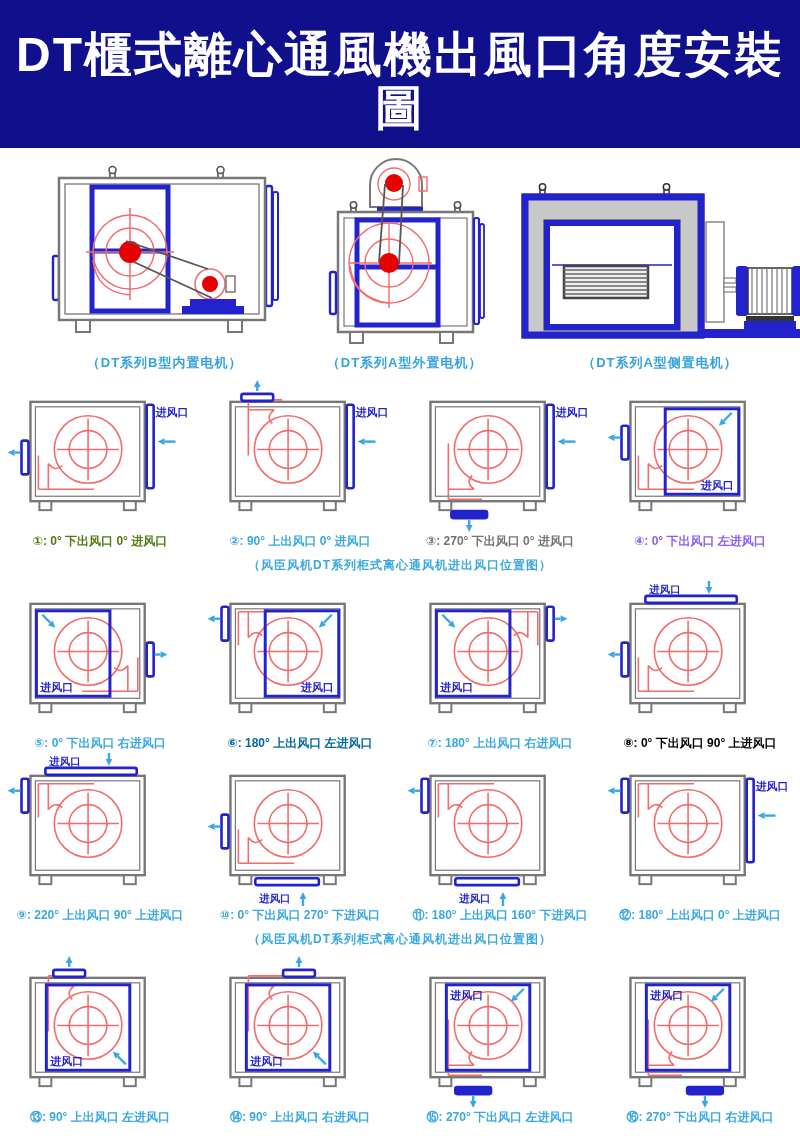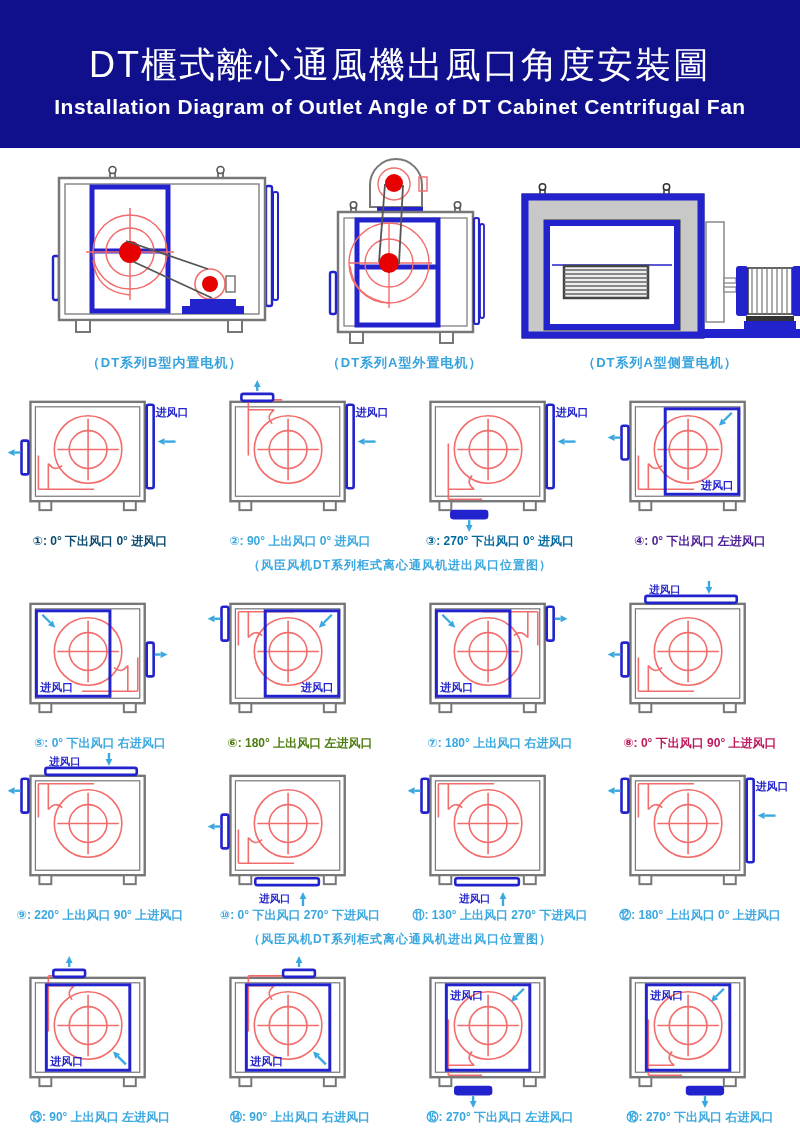--- a/index.html
+++ b/index.html
@@ -2,21 +2,21 @@
 <html><head>
 <meta charset="utf-8">
 <style>
   html,body{margin:0;padding:0;background:#fff;}
   body{width:800px;height:1140px;overflow:hidden;font-family:"Liberation Sans","DejaVu Sans",sans-serif;}
   .page{width:800px;height:1140px;position:relative;background:#fff;}
 
   
   .header{height:148px;background:#10108c;color:#fff;text-align:center;
           display:flex;flex-direction:column;justify-content:center;}
-  .header .title-zh{font-size:36px;font-weight:normal;letter-spacing:2px;line-height:1.1;margin-top:16px;}
+  .header .title-zh{font-size:48px;font-weight:bold;letter-spacing:2px;line-height:1.1;margin-top:16px;}
   .header .subtitle-en{font-size:21px;font-weight:bold;letter-spacing:0.5px;margin-top:10px;}
 
   
   .top-units{height:230px;display:flex;align-items:flex-end;}
   .unit-col{display:flex;flex-direction:column;justify-content:flex-end;align-items:center;}
   .unit-col.c1{width:270px;margin-left:40px;} .unit-col.c2{width:250px;} .unit-col.c3{width:280px;}
   .unit-caption{font-size:13px;font-weight:bold;color:#35a2dd;margin:4px 0 6px 0;letter-spacing:1px;}
 
   
   .grid-row{display:flex;height:172px;}
@@ -27,21 +27,20 @@
                    font-weight:bold;color:#3aa8e0;letter-spacing:1px;}
   svg text{font-family:"Liberation Sans","DejaVu Sans",sans-serif;}
 </style>
 </head>
 <body>
 
 <div class="page">
 
   <div class="header" style="background: rgb(16, 16, 140);">
     <div class="title-zh">DT櫃式離心通風機出風口角度安裝圖</div>
-    <div class="subtitle-en">Installation Diagram of Outlet Angle of DT Cabinet Centrifugal Fan</div>
   </div>
 
   <div class="top-units">
 
     <div class="unit-col c1">
       <svg width="230" height="190" viewBox="0 0 230 190">
         <g stroke="#555" fill="#fff" stroke-width="1.6">
           <rect x="60" y="12" width="5" height="7"></rect>
             <rect x="168" y="12" width="5" height="7"></rect>
           <circle cx="62.5" cy="10" r="3.5"></circle>
@@ -189,21 +188,21 @@
           <g>
             <line x1="171" y1="64" x2="160" y2="64" stroke="#3aa8e0" stroke-width="2.4"></line>
             <polygon points="153,64 160,60.6 160,67.4" fill="#3aa8e0"></polygon>
           </g>
           <rect x="16" y="63" width="7" height="34" rx="2" fill="#fff" stroke="#2323cd" stroke-width="2.6"></rect>
           <g>
             <line x1="15" y1="75" x2="9" y2="75" stroke="#3aa8e0" stroke-width="2.4"></line>
             <polygon points="2,75 9,71.6 9,78.4" fill="#3aa8e0"></polygon>
           </g>
         </svg>
-      <div class="cell-label" style="color: #0c4a6e;">①: 0° 下出风口 0° 进风口</div>
+      <div class="cell-label" style="color: #4d7c0f;">①: 0° 下出风口 0° 进风口</div>
     </div>
     <div class="cell">
       <svg width="190" height="158" viewBox="0 0 190 158">
           <rect x="25" y="24" width="115" height="100" fill="#fff" stroke="#777777" stroke-width="2.4"></rect>
           <rect x="30" y="29" width="105" height="90" fill="none" stroke="#777777" stroke-width="1.2"></rect>
           <rect x="34" y="124" width="12" height="9" fill="#fff" stroke="#777777" stroke-width="2"></rect>
           <rect x="119" y="124" width="12" height="9" fill="#fff" stroke="#777777" stroke-width="2"></rect>
           <g transform="translate(83 72) rotate(90)" stroke="#f26c6c" fill="none" stroke-width="1.6">
             <circle r="34"></circle>
             <circle r="19"></circle>
@@ -243,21 +242,21 @@
           <g>
             <line x1="171" y1="64" x2="160" y2="64" stroke="#3aa8e0" stroke-width="2.4"></line>
             <polygon points="153,64 160,60.6 160,67.4" fill="#3aa8e0"></polygon>
           </g>
           <rect x="46" y="134" width="36" height="7" rx="2" fill="#2323cd" stroke="#2323cd" stroke-width="2.6"></rect>
           <g>
             <line x1="64" y1="143" x2="64" y2="148" stroke="#3aa8e0" stroke-width="2.4"></line>
             <polygon points="64,155 60.6,148 67.4,148" fill="#3aa8e0"></polygon>
           </g>
         </svg>
-      <div class="cell-label" style="color: #0369a1;">③: 270° 下出风口 0° 进风口</div>
+      <div class="cell-label" style="color: #737373;">③: 270° 下出风口 0° 进风口</div>
     </div>
     <div class="cell">
       <svg width="190" height="158" viewBox="0 0 190 158">
           <rect x="25" y="24" width="115" height="100" fill="#fff" stroke="#777777" stroke-width="2.4"></rect>
           <rect x="30" y="29" width="105" height="90" fill="none" stroke="#777777" stroke-width="1.2"></rect>
           <rect x="34" y="124" width="12" height="9" fill="#fff" stroke="#777777" stroke-width="2"></rect>
           <rect x="119" y="124" width="12" height="9" fill="#fff" stroke="#777777" stroke-width="2"></rect>
           <g transform="translate(83 72) " stroke="#f26c6c" fill="none" stroke-width="1.6">
             <circle r="34"></circle>
             <circle r="19"></circle>
@@ -270,21 +269,21 @@
           <g>
             <line x1="127" y1="35" x2="118.94974746830583" y2="43.05025253169417" stroke="#3aa8e0" stroke-width="2.4"></line>
             <polygon points="114,48 116.54558441227157,40.646089475659906 121.3539105243401,45.454415587728434" fill="#3aa8e0"></polygon>
           </g>
           <rect x="16" y="48" width="7" height="34" rx="2" fill="#fff" stroke="#2323cd" stroke-width="2.6"></rect>
           <g>
             <line x1="15" y1="60" x2="9" y2="60" stroke="#3aa8e0" stroke-width="2.4"></line>
             <polygon points="2,60 9,56.6 9,63.4" fill="#3aa8e0"></polygon>
           </g>
         </svg>
-      <div class="cell-label" style="color: #4c1d95;">④: 0° 下出风口 左进风口</div>
+      <div class="cell-label" style="color: #8b5cf6;">④: 0° 下出风口 左进风口</div>
     </div>
   </div>
 
   <div class="section-caption" style="color: rgb(58, 168, 224);">（风臣风机DT系列柜式离心通风机进出风口位置图）</div>
 
   <div class="grid-row">
     <div class="cell">
       <svg width="190" height="158" viewBox="0 0 190 158">
           <rect x="25" y="24" width="115" height="100" fill="#fff" stroke="#777777" stroke-width="2.4"></rect>
           <rect x="30" y="29" width="105" height="90" fill="none" stroke="#777777" stroke-width="1.2"></rect>
@@ -329,21 +328,21 @@
           <g>
             <line x1="127" y1="35" x2="118.94974746830583" y2="43.05025253169417" stroke="#3aa8e0" stroke-width="2.4"></line>
             <polygon points="114,48 116.54558441227157,40.646089475659906 121.3539105243401,45.454415587728434" fill="#3aa8e0"></polygon>
           </g>
           <rect x="16" y="27" width="7" height="34" rx="2" fill="#fff" stroke="#2323cd" stroke-width="2.6"></rect>
           <g>
             <line x1="15" y1="39" x2="9" y2="39" stroke="#3aa8e0" stroke-width="2.4"></line>
             <polygon points="2,39 9,35.6 9,42.4" fill="#3aa8e0"></polygon>
           </g>
         </svg>
-      <div class="cell-label" style="color: #4d7c0f;">⑥: 180° 上出风口 左进风口</div>
+      <div class="cell-label" style="color: #0369a1;">⑥: 180° 上出风口 左进风口</div>
     </div>
     <div class="cell">
       <svg width="190" height="158" viewBox="0 0 190 158">
           <rect x="25" y="24" width="115" height="100" fill="#fff" stroke="#777777" stroke-width="2.4"></rect>
           <rect x="30" y="29" width="105" height="90" fill="none" stroke="#777777" stroke-width="1.2"></rect>
           <rect x="34" y="124" width="12" height="9" fill="#fff" stroke="#777777" stroke-width="2"></rect>
           <rect x="119" y="124" width="12" height="9" fill="#fff" stroke="#777777" stroke-width="2"></rect>
           <g transform="translate(83 72) scale(-1,-1)" stroke="#f26c6c" fill="none" stroke-width="1.6">
             <circle r="34"></circle>
             <circle r="19"></circle>
@@ -383,21 +382,21 @@
           <g>
             <line x1="104" y1="1" x2="104" y2="7" stroke="#3aa8e0" stroke-width="2.4"></line>
             <polygon points="104,14 100.6,7 107.4,7" fill="#3aa8e0"></polygon>
           </g>
           <rect x="16" y="63" width="7" height="34" rx="2" fill="#fff" stroke="#2323cd" stroke-width="2.6"></rect>
           <g>
             <line x1="15" y1="75" x2="9" y2="75" stroke="#3aa8e0" stroke-width="2.4"></line>
             <polygon points="2,75 9,71.6 9,78.4" fill="#3aa8e0"></polygon>
           </g>
         </svg>
-      <div class="cell-label" style="color: #be185d;">⑧: 0° 下出风口 90° 上进风口</div>
+      <div class="cell-label" style="color: #000000;">⑧: 0° 下出风口 90° 上进风口</div>
     </div>
   </div>
 
   <div class="grid-row">
     <div class="cell">
       <svg width="190" height="158" viewBox="0 0 190 158">
           <rect x="25" y="24" width="115" height="100" fill="#fff" stroke="#777777" stroke-width="2.4"></rect>
           <rect x="30" y="29" width="105" height="90" fill="none" stroke="#777777" stroke-width="1.2"></rect>
           <rect x="34" y="124" width="12" height="9" fill="#fff" stroke="#777777" stroke-width="2"></rect>
           <rect x="119" y="124" width="12" height="9" fill="#fff" stroke="#777777" stroke-width="2"></rect>
@@ -467,21 +466,21 @@
           <g>
             <line x1="98" y1="155" x2="98" y2="148" stroke="#3aa8e0" stroke-width="2.4"></line>
             <polygon points="98,141 101.4,148 94.6,148" fill="#3aa8e0"></polygon>
           </g>
           <rect x="16" y="27" width="7" height="34" rx="2" fill="#fff" stroke="#2323cd" stroke-width="2.6"></rect>
           <g>
             <line x1="15" y1="39" x2="9" y2="39" stroke="#3aa8e0" stroke-width="2.4"></line>
             <polygon points="2,39 9,35.6 9,42.4" fill="#3aa8e0"></polygon>
           </g>
         </svg>
-      <div class="cell-label" style="color: rgb(58, 168, 224);">⑪: 130° 上出风口 270° 下进风口</div>
+      <div class="cell-label" style="color: rgb(58, 168, 224);">⑪: 180° 上出风口 160° 下进风口</div>
     </div>
     <div class="cell">
       <svg width="190" height="158" viewBox="0 0 190 158">
           <rect x="25" y="24" width="115" height="100" fill="#fff" stroke="#777777" stroke-width="2.4"></rect>
           <rect x="30" y="29" width="105" height="90" fill="none" stroke="#777777" stroke-width="1.2"></rect>
           <rect x="34" y="124" width="12" height="9" fill="#fff" stroke="#777777" stroke-width="2"></rect>
           <rect x="119" y="124" width="12" height="9" fill="#fff" stroke="#777777" stroke-width="2"></rect>
           <g transform="translate(83 72) scale(1,-1)" stroke="#f26c6c" fill="none" stroke-width="1.6">
             <circle r="34"></circle>
             <circle r="19"></circle>

